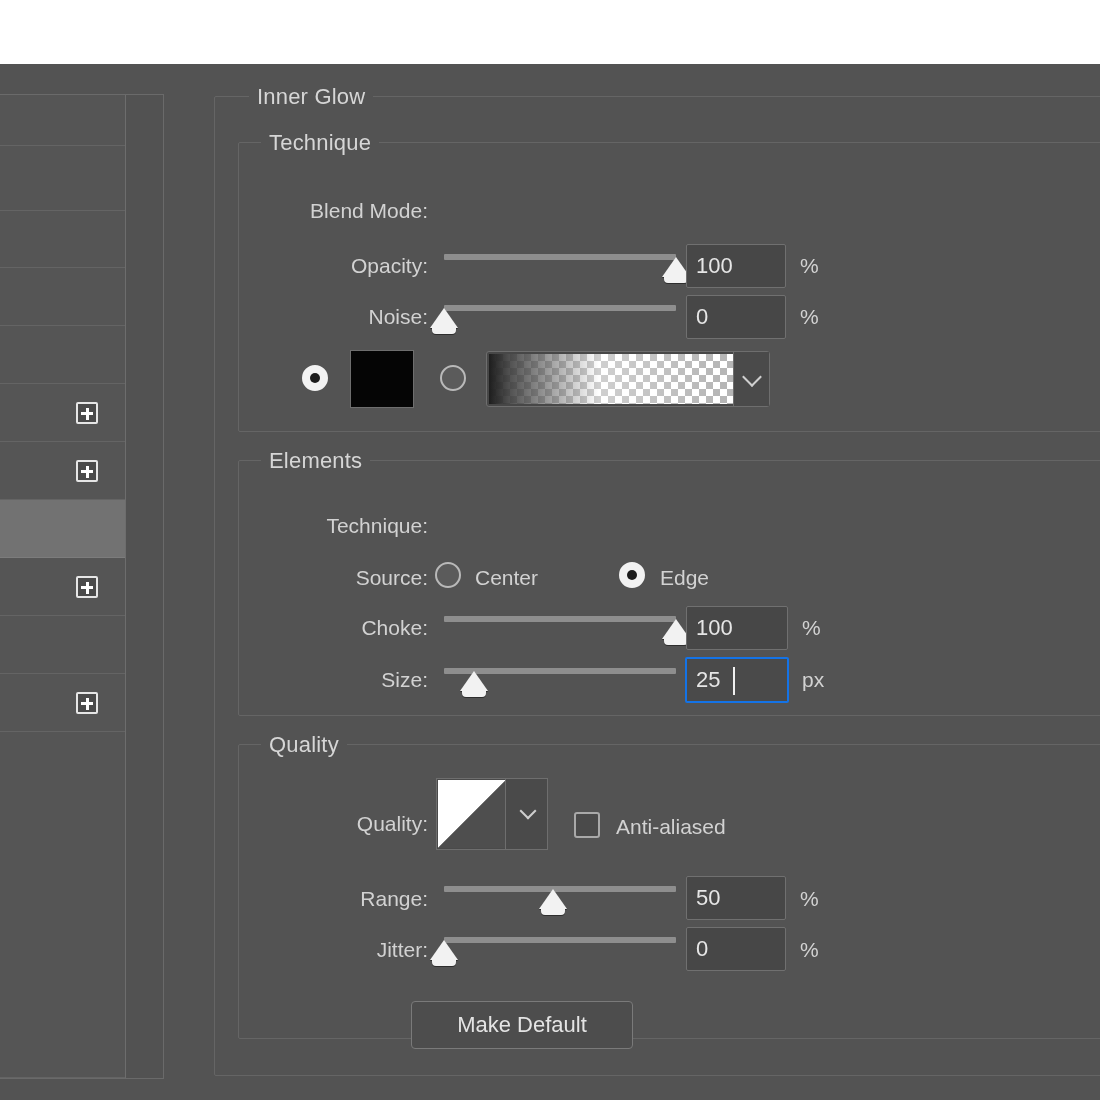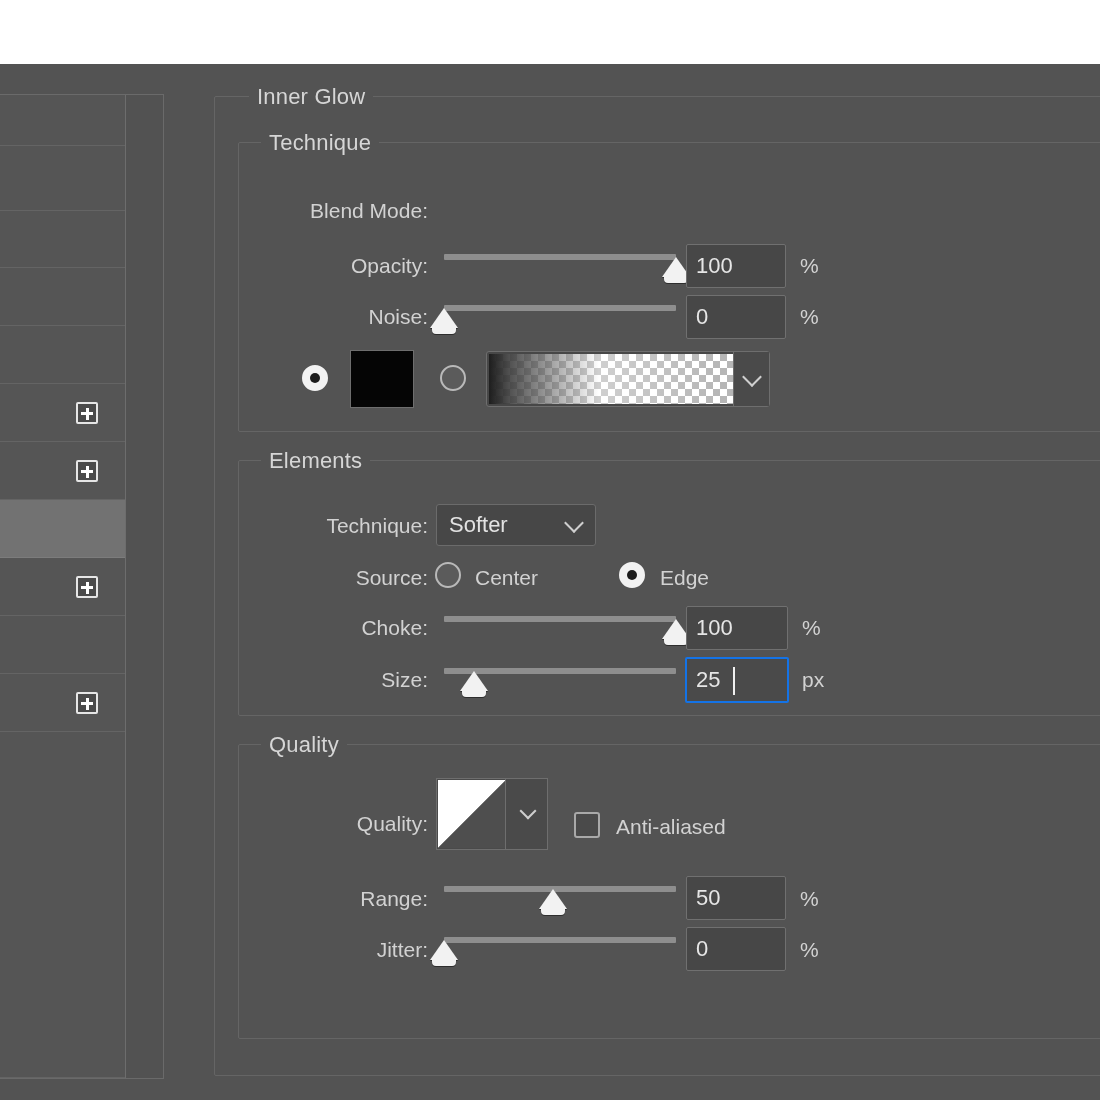--- a/index.html
+++ b/index.html
@@ -296,24 +296,20 @@
         <div class="gradbtn">
           <div class="chev" style="right:10px;"></div>
         </div>
       </div>
 
       <div class="group" style="left:52px; top:396px; width:900px; height:256px;">
         <div class="legend" style="left:22px;">Elements</div>
       </div>
 
       <div class="lbl" style="left:30px; top:451px; width:212px;">Technique:</div>
-      <div class="combo" style="left:250px; top:440px; width:160px; height:42px;">
-        <div class="ctext">Softer</div>
-        <div class="chev" style="right:14px;"></div>
-      </div>
 
       <div class="lbl" style="left:30px; top:503px; width:212px;">Source:</div>
       <div class="radio" style="left:249px; top:498px;"></div>
       <div class="unit" style="left:289px; top:503px;">Center</div>
       <div class="radio on" style="left:433px; top:498px;"></div>
       <div class="unit" style="left:474px; top:503px;">Edge</div>
 
       <div class="lbl" style="left:30px; top:553px; width:212px;padding-left:23px;">Choke:</div>
       <div class="slider" style="left:258px; top:552px; width:232px; height:26px;">
         <div class="track"></div>
@@ -362,16 +358,17 @@
       <div class="lbl" style="left:30px; top:875px; width:212px;">Jitter:</div>
       <div class="slider" style="left:258px; top:873px; width:232px; height:26px;">
         <div class="track"></div>
         <div class="thumb" id="thumb-jitter" style="left: -14px;"></div>
       </div>
       <div class="numfield" style="left:500px; top:863px; width:100px; height:44px;">
         <div class="nval">0</div>
       </div>
       <div class="unit" style="left:614px; top:875px;">%</div>
 
+      <div class="pbtn" style="left:225px; top:937px; width:222px; height:48px;">Make Default</div>
 
     </div>
   </div>
 </div>
 
 </body></html>

